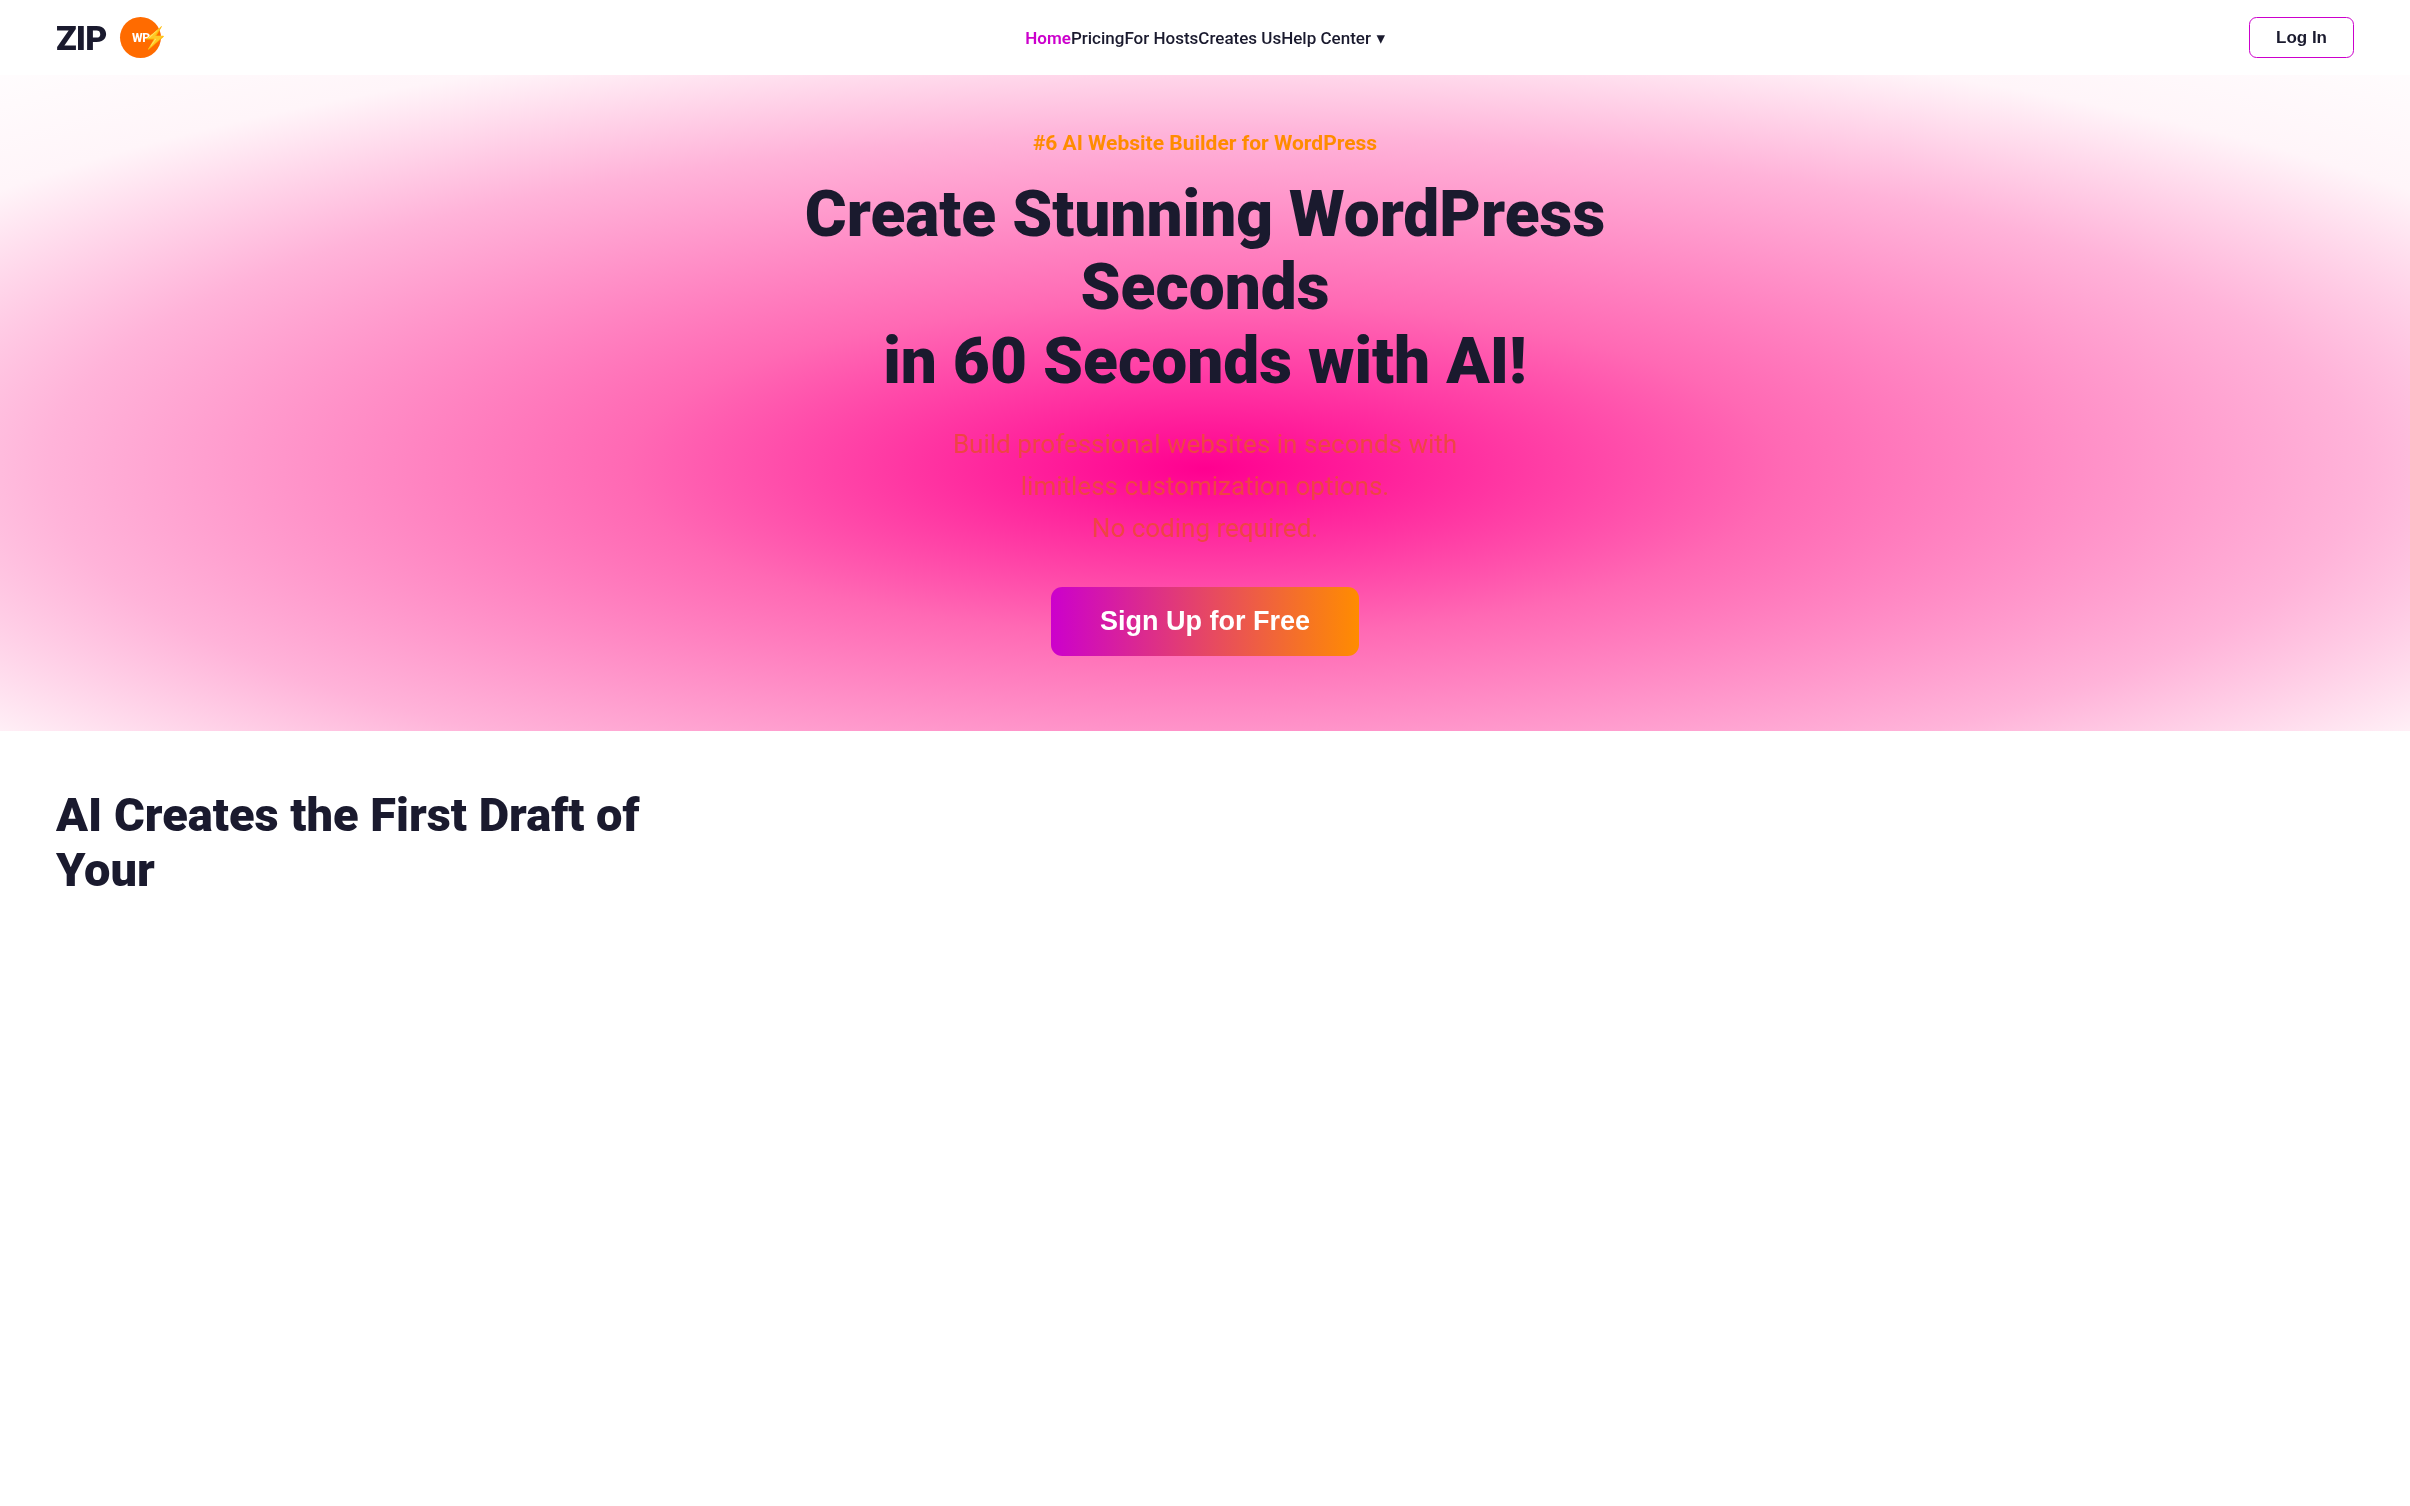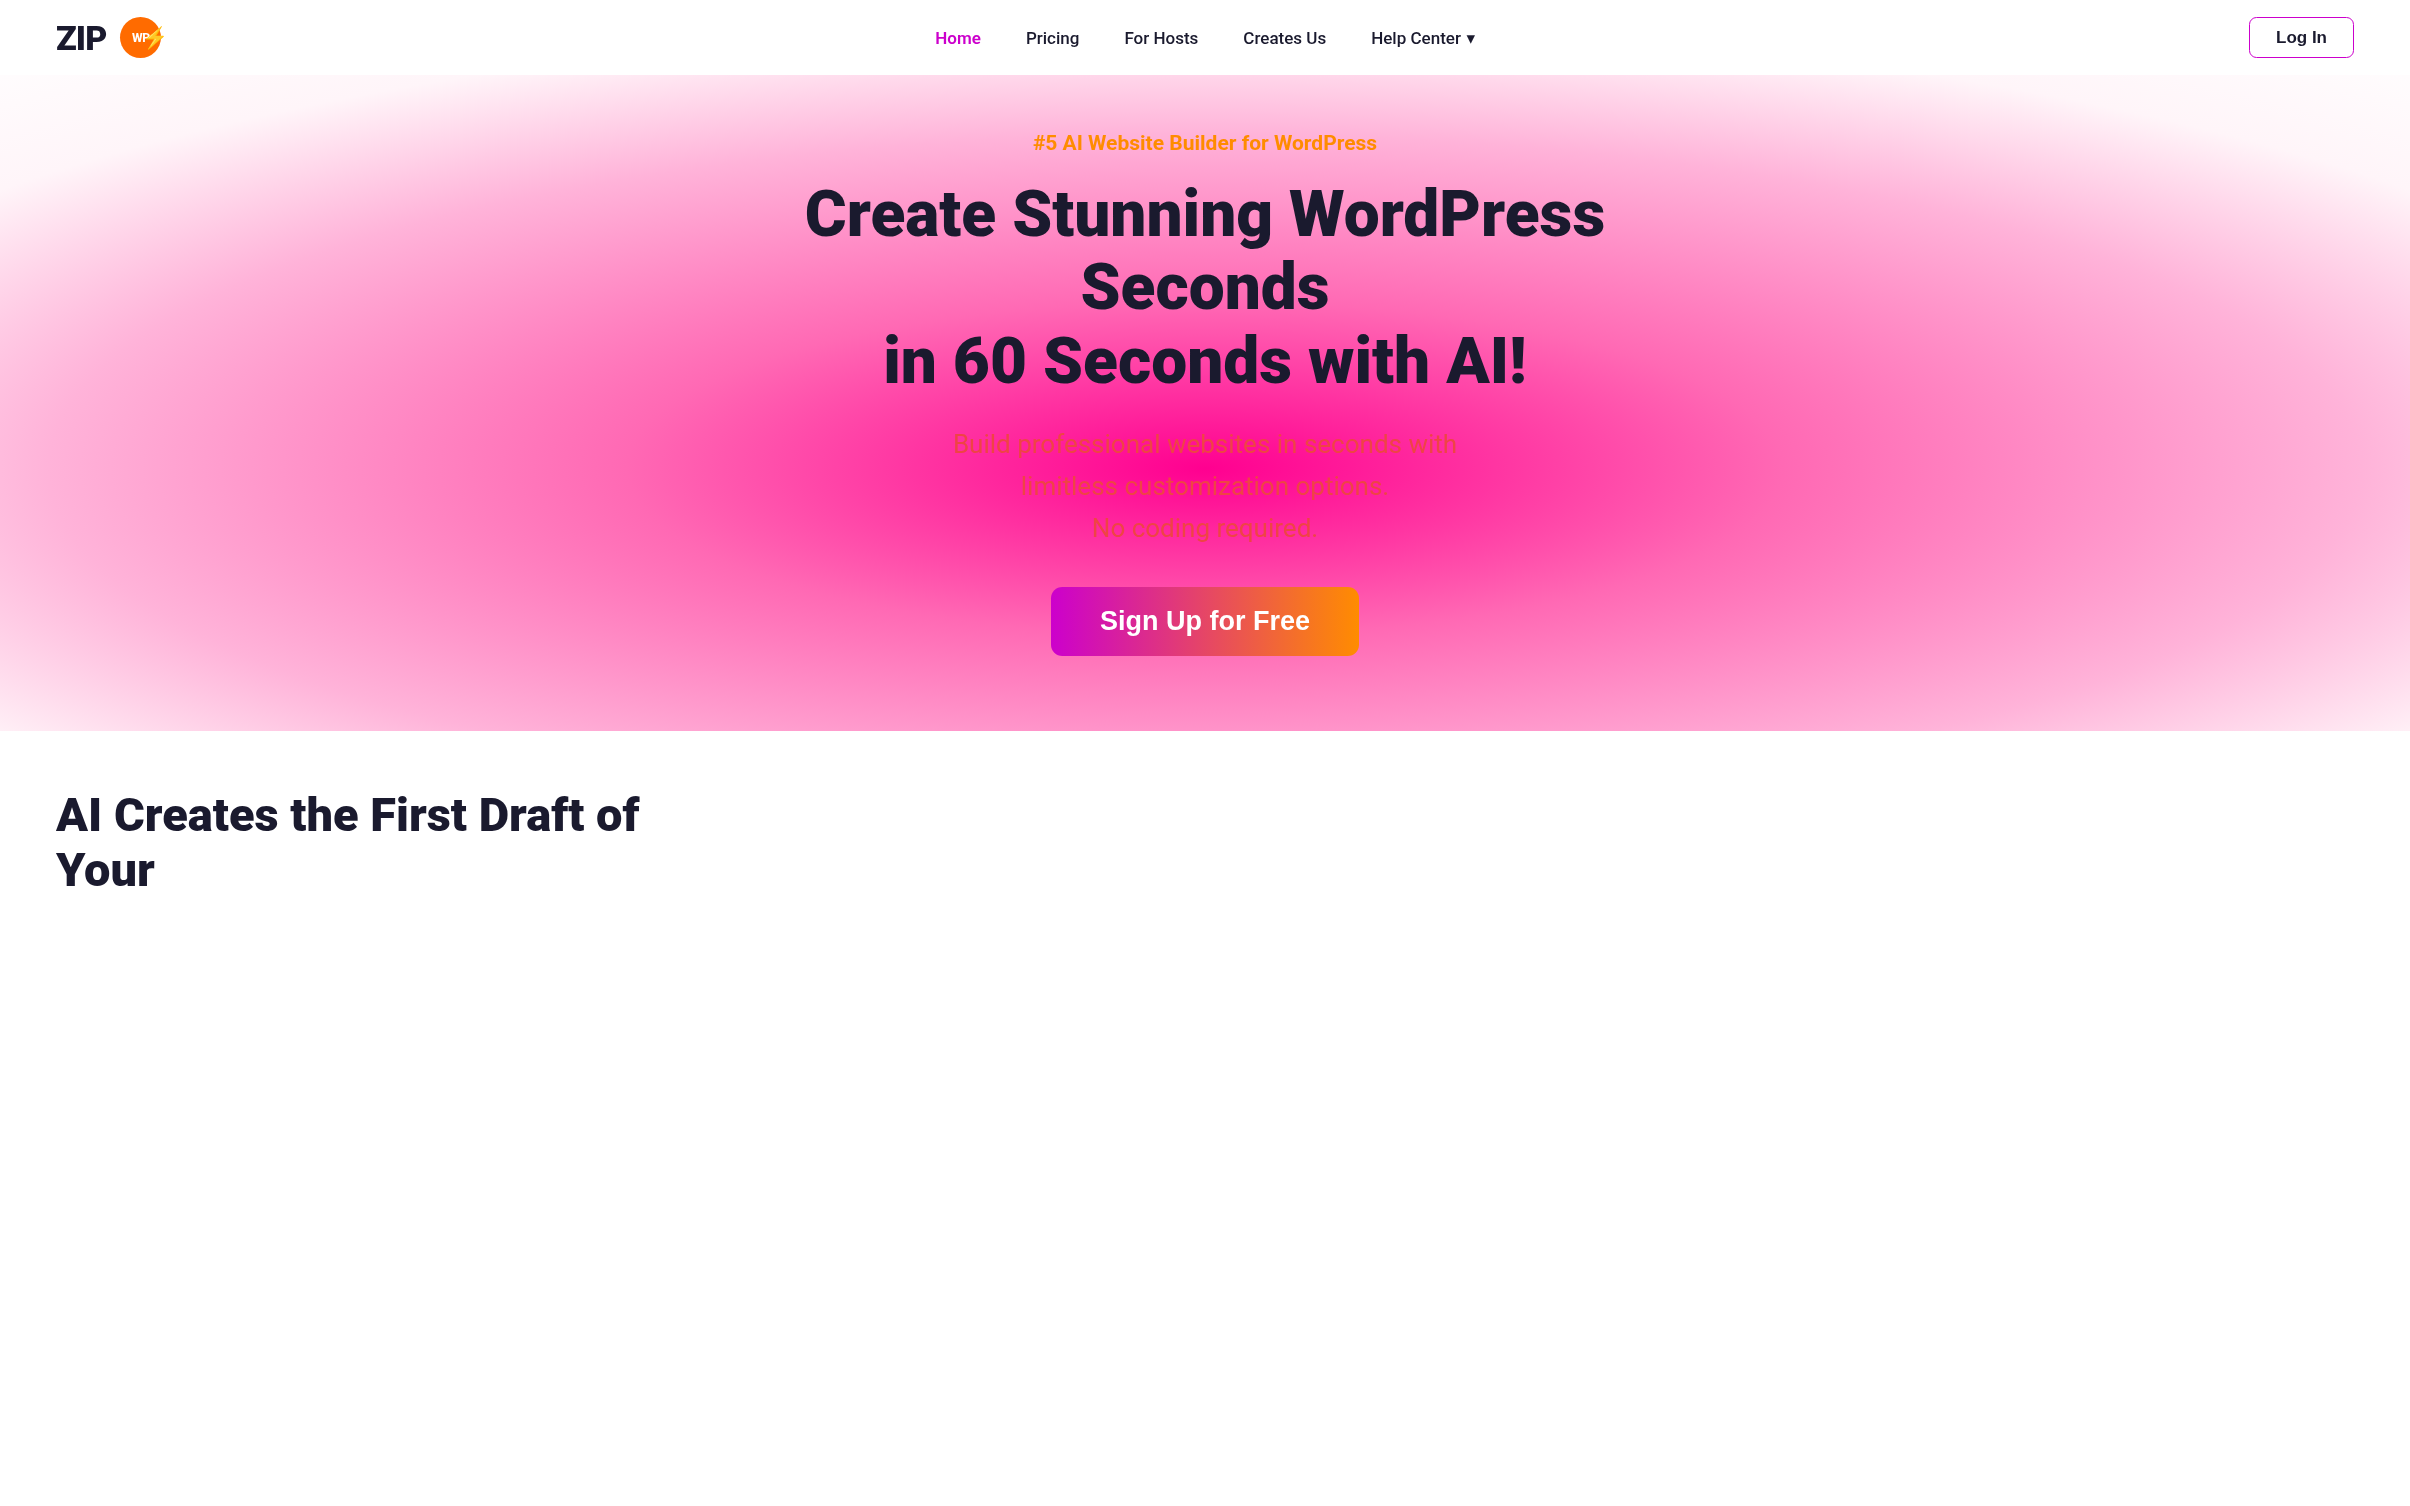--- a/index.html
+++ b/index.html
@@ -64,21 +64,20 @@
       right: -7.5px;
       top: 50%;
       transform: translateY(-50%);
       color: #ff6b00;
       font-size: 21px;
     }
 
     .nav-links {
       display: flex;
       align-items: center;
-      gap: 45px;
       list-style: none;
     }
 
     .nav-links a {
       text-decoration: none;
       font-size: 17px;
       font-weight: 500;
       color: #1a1a2e;
     }
 
@@ -221,21 +220,21 @@
       </div>
     </li>
   </ul>
 
   <button class="btn-login">Log In</button>
 </nav>
 
 <section class="hero">
   <div class="hero-bg"></div>
   <div class="hero-content">
-    <p class="hero-tagline">#5 AI Website Builder for WordPress</p>
+    <p class="hero-tagline">#6 AI Website Builder for WordPress</p>
     <h1 class="hero-title">
       <span>Create Stunning WordPress Seconds</span><br>
       <span>in 60 Seconds with AI!</span>
     </h1>
     <p class="hero-subtitle">
       <span>Build professional websites in seconds with limitless customization options.</span><br>
       <span>No coding required.</span>
     </p>
     <button class="btn-cta">Sign Up for Free</button>
   </div>

